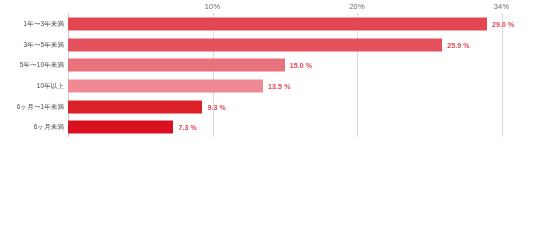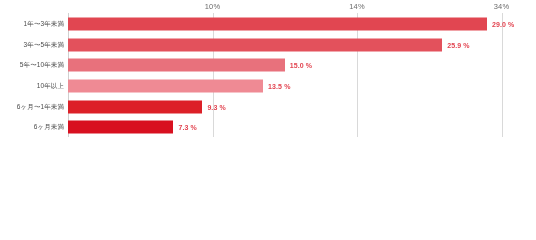--- a/index.html
+++ b/index.html
@@ -115,21 +115,21 @@
     letter-spacing: 0.1px;
   }
 </style>
 </head>
 <body>
 
 <div id="chart-root">
 
   <div class="axis-labels">
       <span class="axis-tick-label" style="left: 212.5px; color: rgb(107, 107, 107);">10%</span>
-      <span class="axis-tick-label" style="left: 357px; color: rgb(107, 107, 107);">14%</span>
+      <span class="axis-tick-label" style="left: 357px; color: rgb(107, 107, 107);">20%</span>
       <span class="axis-tick-label" style="left: 501.5px; color: rgb(107, 107, 107);">34%</span>
     </div>
 
   <div class="gridlines">
       <div class="gridline" style="left: 212.5px; background: rgb(217, 217, 217);"></div>
       <div class="gridline" style="left: 357px; background: rgb(217, 217, 217);"></div>
       <div class="gridline" style="left: 501.5px; background: rgb(217, 217, 217);"></div>
     </div>
   <div class="axis-baseline"></div>
 

